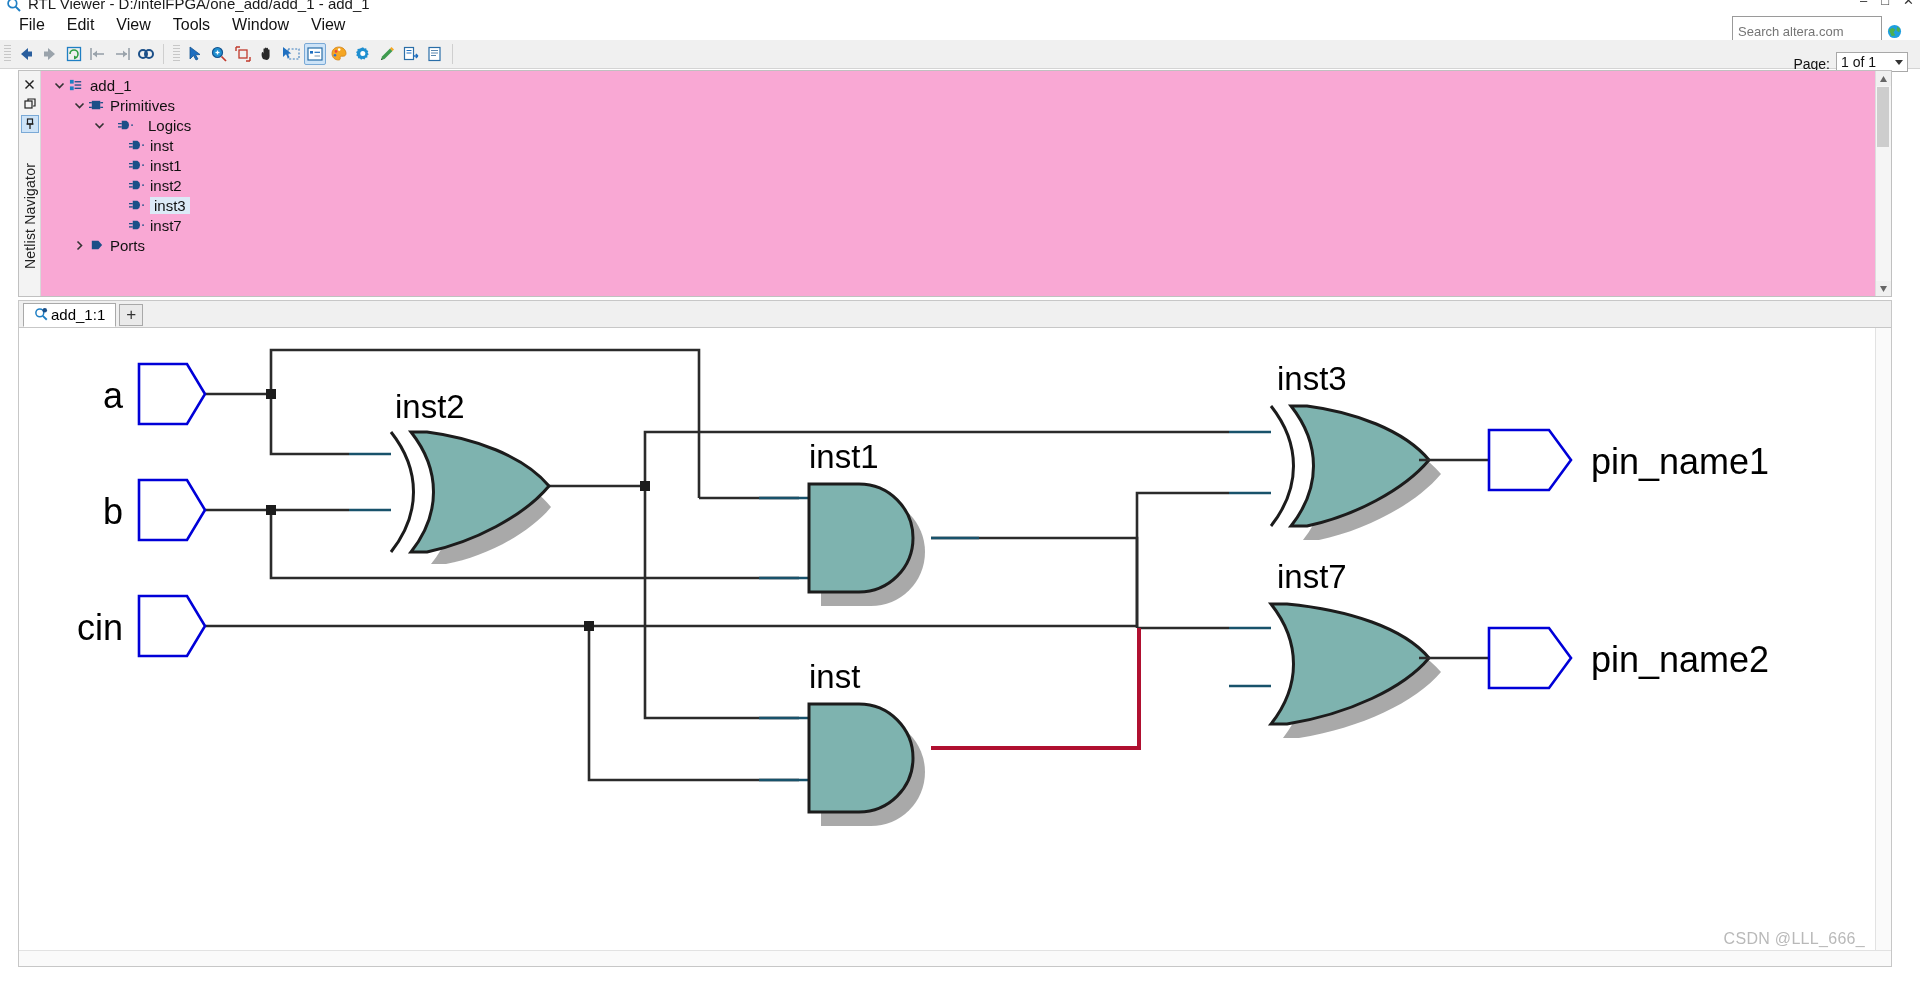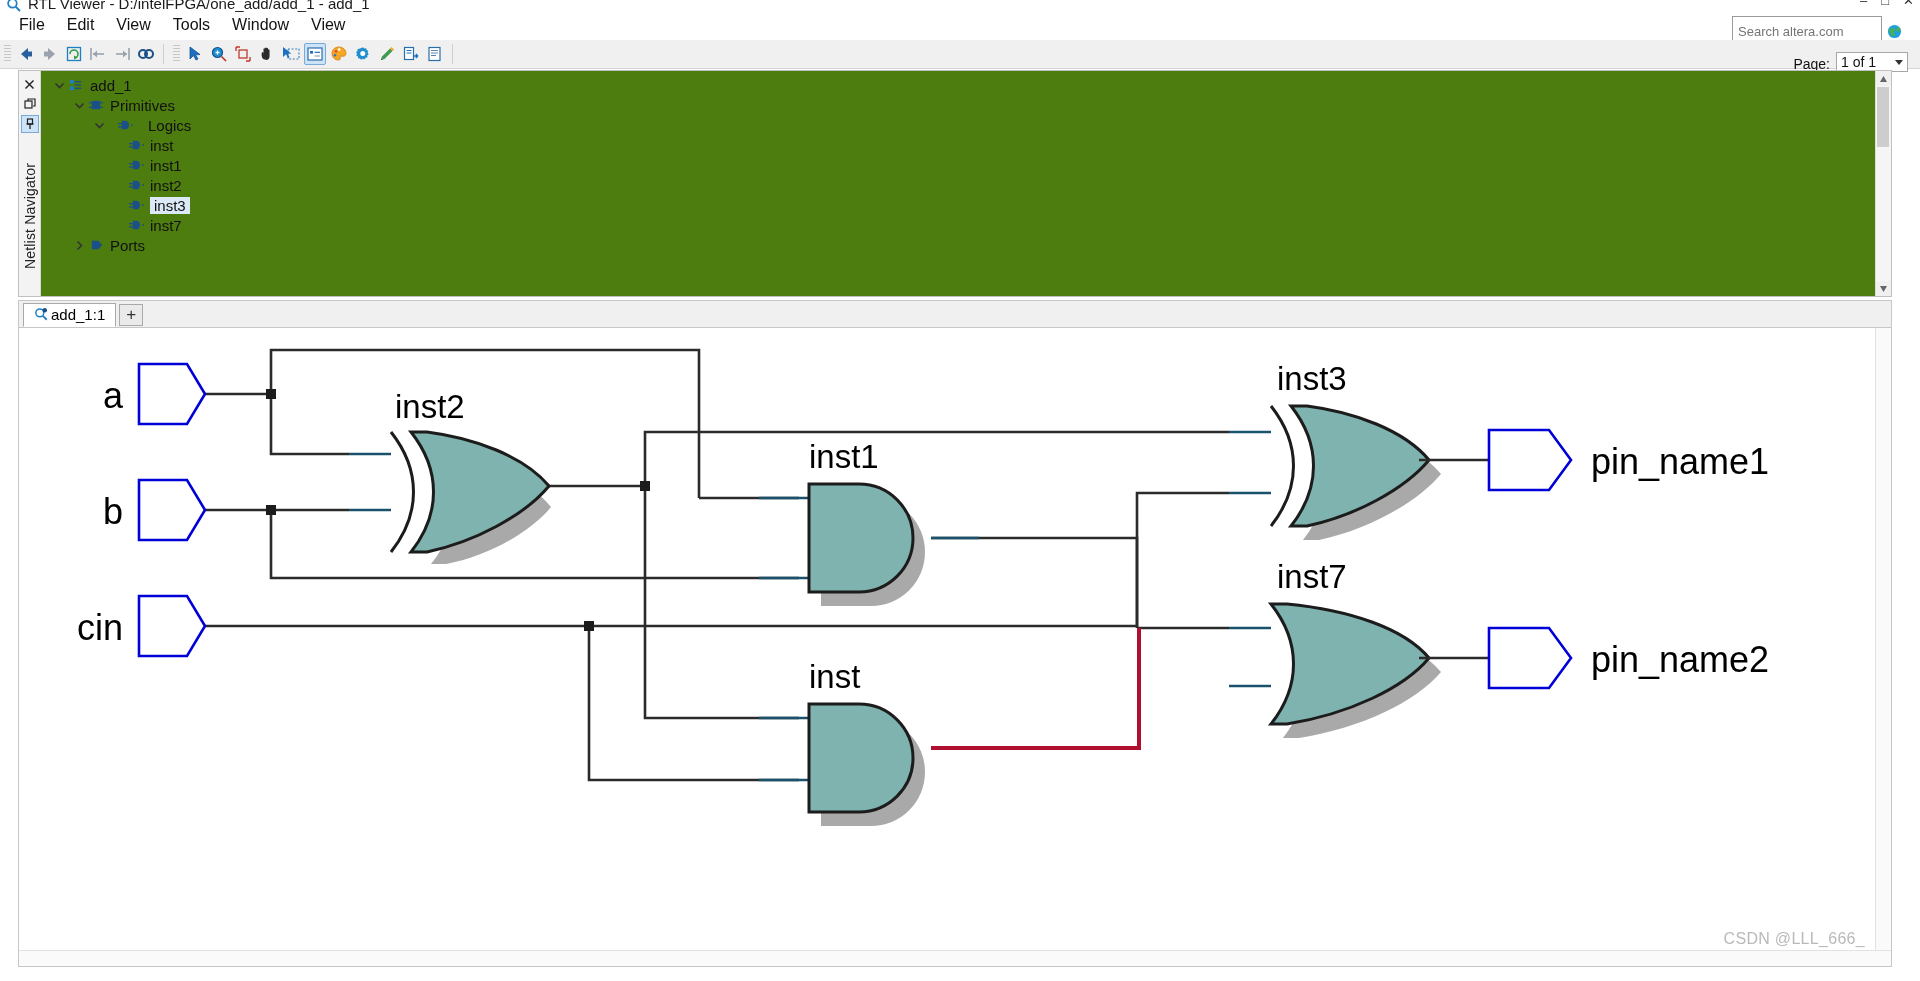--- a/index.html
+++ b/index.html
@@ -84,21 +84,21 @@
     width:22px;height:100%;background:#f3f3f3;border-right:1px solid #d8d8d8;
     display:flex;flex-direction:column;align-items:center;padding-top:4px;box-sizing:border-box;
   }
   .navside .sbtn{width:18px;height:18px;display:flex;align-items:center;justify-content:center;
     font-size:12px;color:#222;margin-bottom:2px;border:1px solid transparent;box-sizing:border-box;}
   .navside .sbtn.sel{background:#cde3f7;border-color:#7aa9d6;}
   .navside .vtitle{
     writing-mode:vertical-rl;transform:rotate(180deg);
     font-size:14px;color:#222;margin-top:28px;white-space:nowrap;letter-spacing:.2px;
   }
-  .treearea{flex:1;position:relative;overflow:hidden;background:#4d7c0f;}
+  .treearea{flex:1;position:relative;overflow:hidden;background:#f9a8d4;}
   .trow{position:absolute;left:0;height:20px;display:flex;align-items:center;white-space:nowrap;}
   .trow .tw{font-size:15px;color:#111;}
   .trow.sel .tw{background:#dceaf7;padding:0 4px;}
   .chev{width:13px;height:13px;margin-right:3px;display:inline-block;}
   .tico{width:15px;height:15px;margin-right:6px;display:inline-block;}
   .vscroll{
     position:absolute;right:0;top:0;width:15px;height:100%;background:#f5f5f5;
     border-left:1px solid #ddd;
   }
   .vscroll .thumb{position:absolute;left:1px;top:16px;width:12px;height:60px;background:#cdcdcd;}

